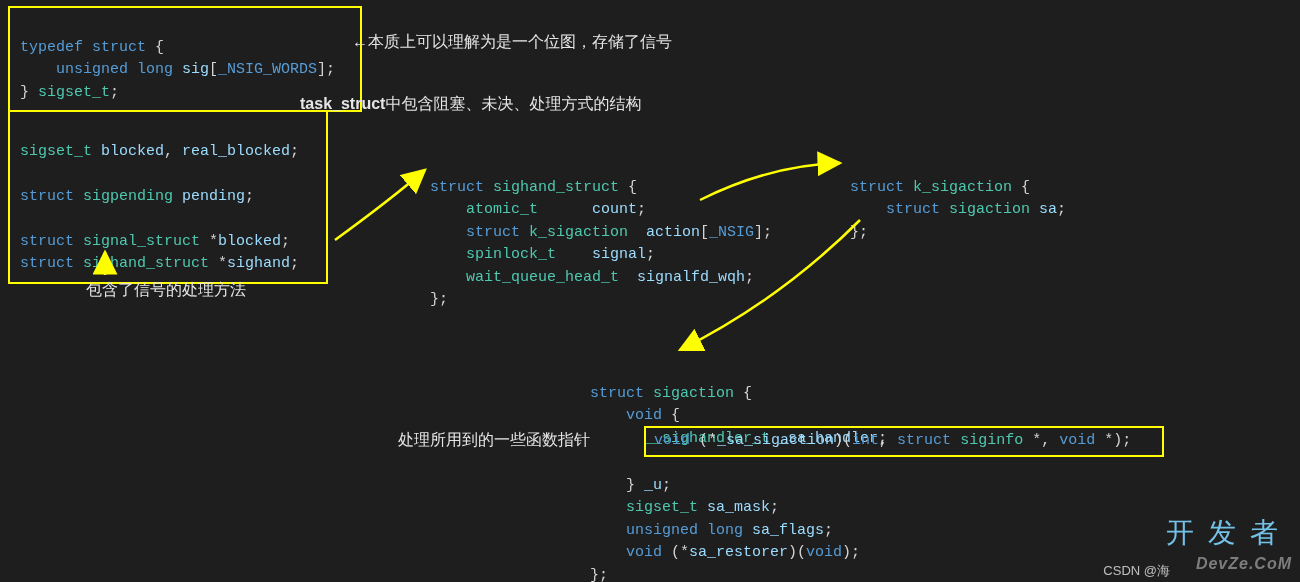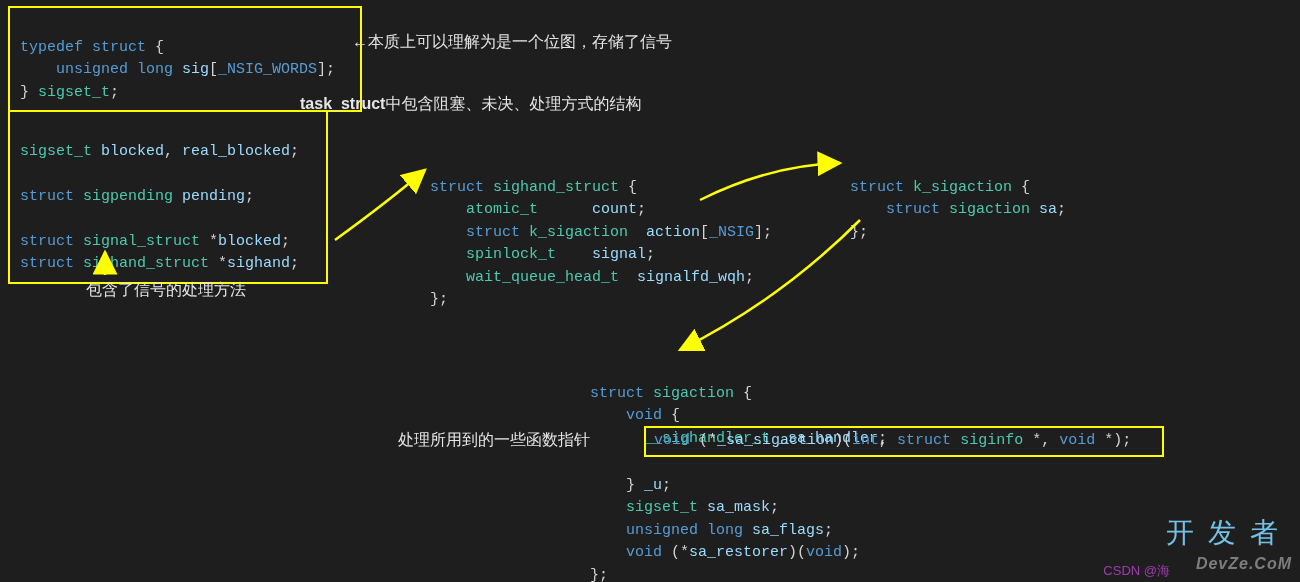--- a/index.html
+++ b/index.html
@@ -53,21 +53,21 @@
     font-family: Arial, sans-serif;
     font-size: 16px;
     font-style: italic;
     font-weight: bold;
     letter-spacing: 1px;
     opacity: 0.9;
   }
   .csdn {
     position: absolute;
     right: 130px; bottom: 2px;
-    color: #d946ef;
+    color: #ffffff;
     font-family: "Microsoft YaHei", Arial, sans-serif;
     font-size: 13px;
     opacity: 0.7;
   }
   svg.arrows {
     position: absolute;
     top: 0; left: 0;
     width: 1300px; height: 582px;
     pointer-events: none;
   }

